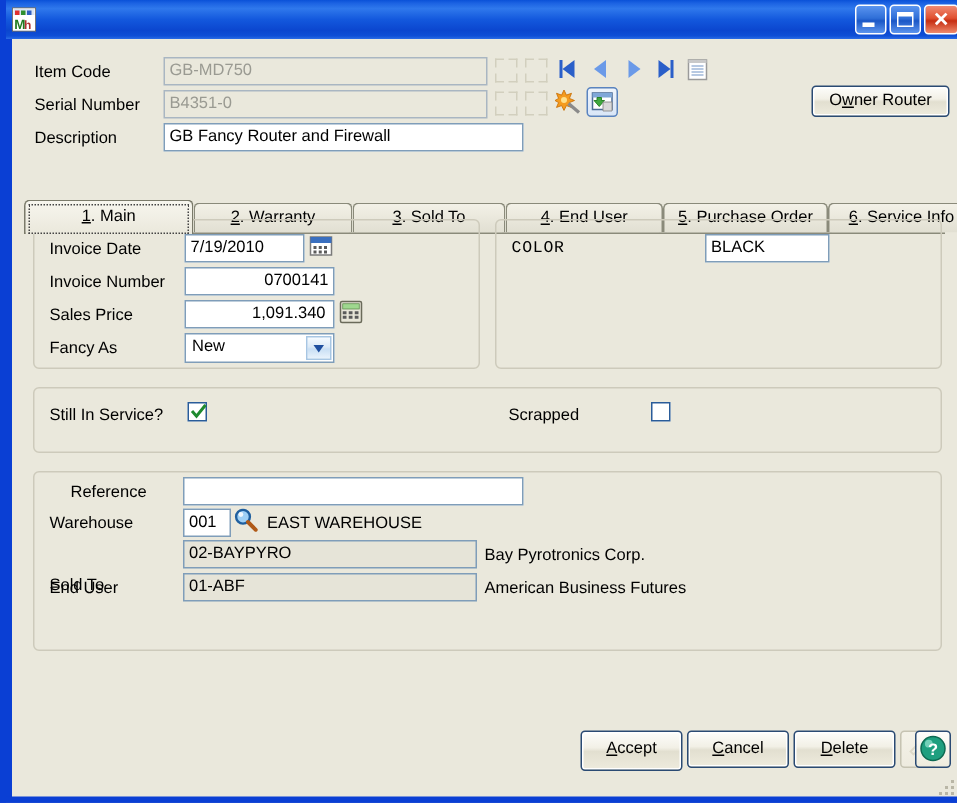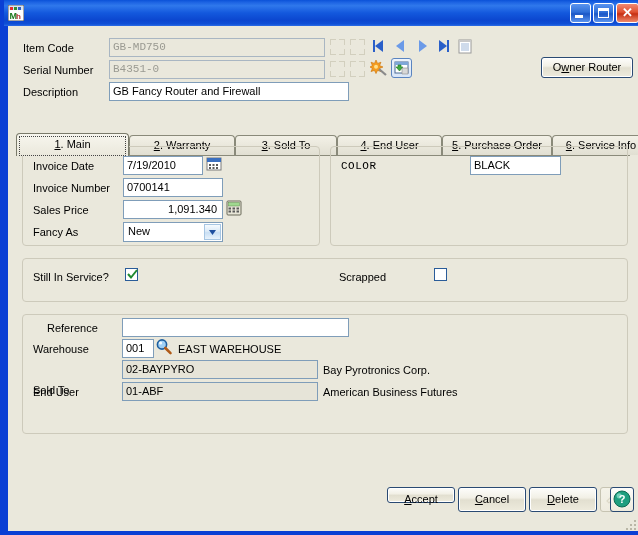--- a/index.html
+++ b/index.html
@@ -108,21 +108,20 @@
     padding: 0 3px;
     line-height: 17px;
     height: 19px;
     overflow: hidden;
     white-space: nowrap;
   }
   .fld.disabled {
     background: #EAE8DC;
     color: #9a9a92;
     border-color: #a9b6c2;
-    font-family: Liberation Mono, monospace;
   }
   .fld.readonly {
     background: #e6e4d8;
   }
   .fld.num { text-align: right; padding-right: 5px; }
 
   
   .ghost-lkp {
     position: absolute;
     width: 17px; height: 18px;
@@ -425,21 +424,21 @@
             <rect x="6.5" y="8" width="2" height="2"></rect>
             <rect x="10" y="8" width="2" height="2"></rect>
           <rect x="3" y="11" width="2" height="2"></rect>
             <rect x="6.5" y="11" width="2" height="2"></rect>
             <rect x="10" y="11" width="2" height="2"></rect>
         </g>
       </svg>
     </div>
 
     <div class="lbl" style="position:absolute;left:25px;top:156px;">Invoice Number</div>
-    <div class="fld" style="position:absolute;left:115px;top:152px;width:100px;">0700141</div>
+    <div class="fld" style="position:absolute;left:115px;top:152px;width:100px;text-align:right;">0700141</div>
 
     <div class="lbl" style="position:absolute;left:25px;top:178px;">Sales Price</div>
     <div class="fld num" style="position:absolute;left:115px;top:174px;width:100px;">1,091.340</div>
     <div style="position:absolute;left:218px;top:174px;width:16px;height:16px;">
       <svg width="16" height="16" viewBox="0 0 16 16">
         <rect x="1" y="1" width="14" height="14" rx="1" fill="#e8e6d8" stroke="#6a6a5a"></rect>
         <rect x="2.5" y="2.5" width="11" height="3.5" fill="#9fd88f" stroke="#5a8a4a" stroke-width="0.5"></rect>
         <g fill="#5a5a5a">
           <rect x="2.5" y="7.5" width="2.5" height="2"></rect>
             <rect x="6.5" y="7.5" width="2.5" height="2"></rect>
@@ -456,21 +455,21 @@
       <span class="txt">New</span>
       <span class="arrowbox">
         <svg width="15" height="14" viewBox="0 0 15 14">
             <polygon points="4,5 11,5 7.5,10" fill="#1f4f9f"></polygon>
           </svg>
       </span>
     </div>
 
     <div class="group" style="left:322px;top:120px;width:298px;height:100px;"></div>
     <div class="statictext" style="left:333px;top:134px;font-family:'Liberation Mono', monospace;letter-spacing:0.5px;">COLOR</div>
-    <div class="fld" style="position:absolute;left:462px;top:130px;width:91px;">BLACK</div>
+    <div class="fld" style="position:absolute;left:462px;top:130px;width:83px;">BLACK</div>
 
     <div class="group" style="left:14px;top:232px;width:606px;height:44px;"></div>
     <div class="statictext" style="left:25px;top:245px;">Still In Service?</div>
     <div class="cb" style="left:117px;top:242px;">
       <span class="tick">
         <svg width="11" height="11" viewBox="0 0 11 11">
             <polyline points="1,5 4,8.5 10,1" fill="none" stroke="#1f8a2f" stroke-width="2"></polyline>
           </svg>
       </span>
     </div>
@@ -494,21 +493,21 @@
     <div class="statictext" style="left:170px;top:317px;">EAST WAREHOUSE</div>
 
     <div class="statictext" style="left:25px;top:358px;">Sold To</div>
     <div class="fld readonly" style="position:absolute;left:114px;top:334px;width:196px;">02-BAYPYRO</div>
     <div class="statictext" style="left:315px;top:338px;">Bay Pyrotronics Corp.</div>
 
     <div class="statictext" style="left:25px;top:360px;">End User</div>
     <div class="fld readonly" style="position:absolute;left:114px;top:356px;width:196px;">01-ABF</div>
     <div class="statictext" style="left:315px;top:360px;">American Business Futures</div>
 
-    <div class="btn" style="position:absolute;left:379px;top:461px;width:68px;height:16px;line-height:23px;">
+    <div class="btn" style="position:absolute;left:379px;top:461px;width:68px;height:27px;line-height:23px;">
       <span style="text-decoration:underline;">A</span><span>ccept</span>
     </div>
     <div class="btn" style="position:absolute;left:450px;top:461px;width:68px;height:25px;line-height:23px;">
       <span style="text-decoration:underline;">C</span><span>ancel</span>
     </div>
     <div class="btn" style="position:absolute;left:521px;top:461px;width:68px;height:25px;line-height:23px;">
       <span style="text-decoration:underline;">D</span><span>elete</span>
     </div>
     <div class="btn disabled" style="position:absolute;left:592px;top:461px;width:24px;height:25px;line-height:23px;">
       <svg width="16" height="14" viewBox="0 0 16 14" style="margin:4px auto 0;">

